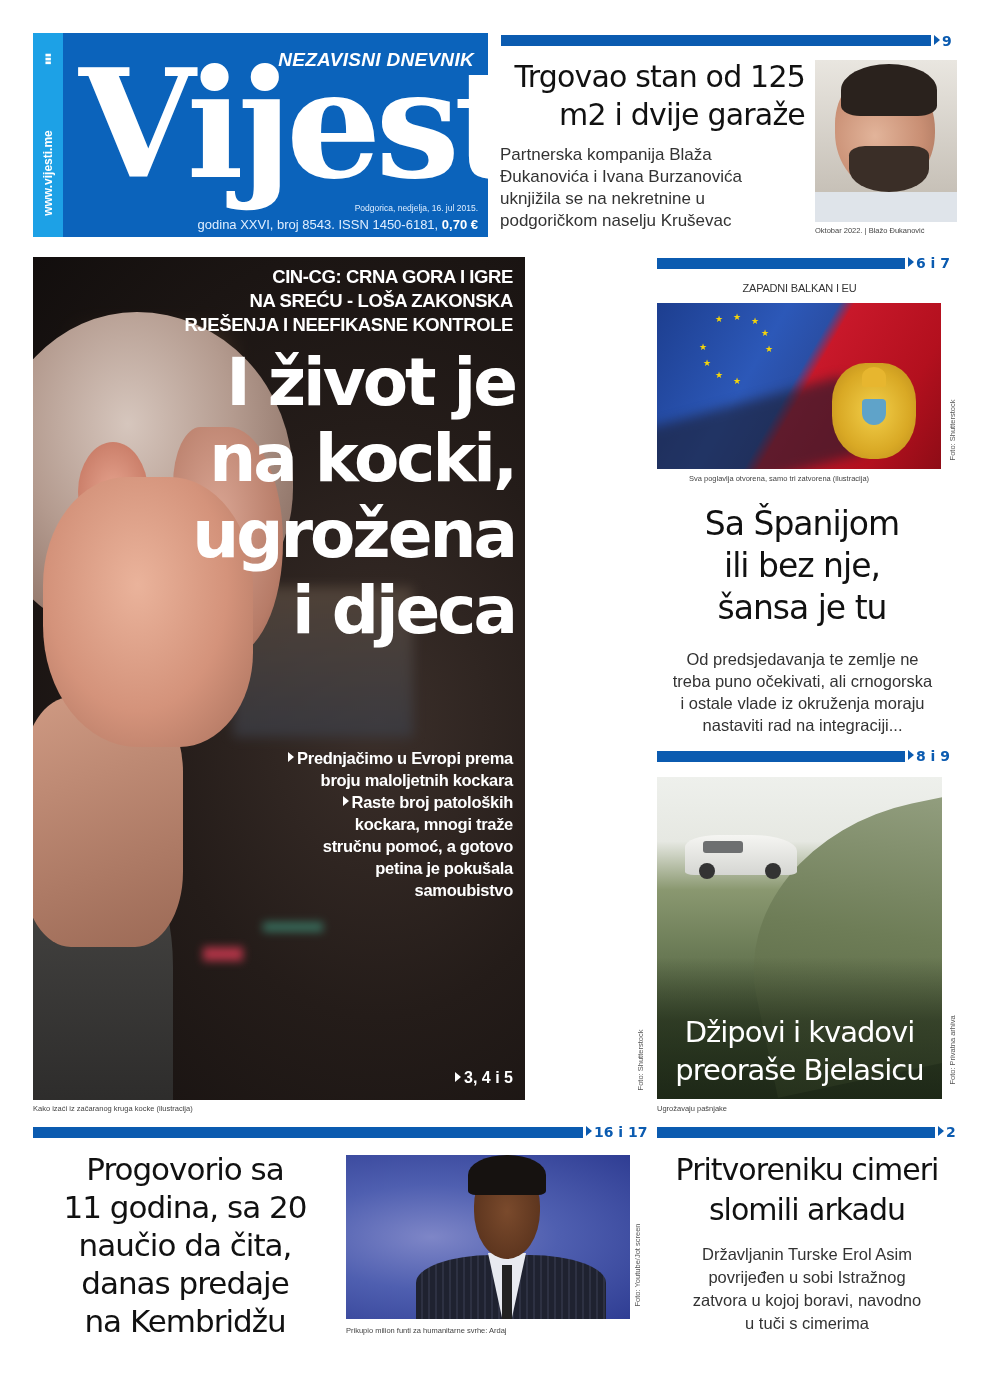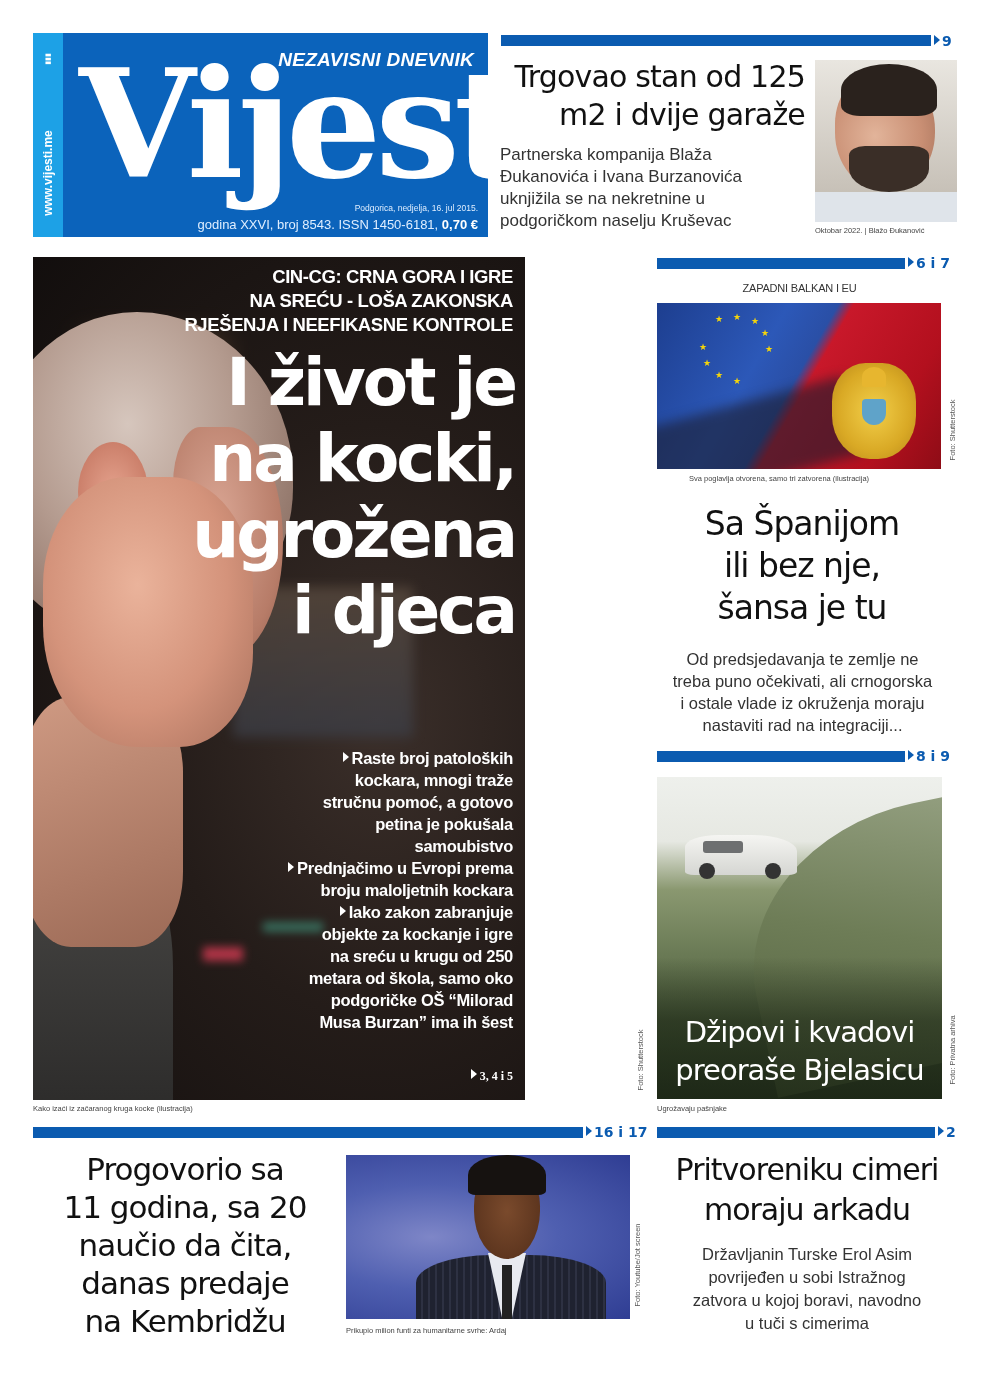--- a/index.html
+++ b/index.html
@@ -46,21 +46,21 @@
   .man-ear { position: absolute; left: 45px; top: 185px; width: 70px; height: 100px; border-radius: 50%; background: radial-gradient(ellipse at 50% 50%, #e4a28d 0%, #c87b66 80%); }
   .man-hand { position: absolute; left: 10px; top: 220px; width: 210px; height: 270px; border-radius: 40% 40% 35% 45%; background: radial-gradient(ellipse at 45% 40%, #eab39b 0%, #d4937b 55%, #a8705c 100%); }
   .man-arm { position: absolute; left: -10px; top: 440px; width: 160px; height: 250px; border-radius: 30%; background: linear-gradient(160deg, #cf9a83, #9c6a56); }
   .man-shirt { position: absolute; left: -30px; top: 560px; width: 170px; height: 300px; border-radius: 40% 50% 0 0; background: linear-gradient(180deg, #4b4a48, #2c2b2a); }
 
   .kicker { position: absolute; right: 12px; top: 8px; width: 330px; text-align: right; color: #ffffff; font-weight: bold; font-size: 18.5px; line-height: 24px; letter-spacing: -0.4px; }
   .main-headline { position: absolute; right: 10px; top: 88px; width: 380px; text-align: right; color: #ffffff; font-family: "DejaVu Sans", sans-serif; font-weight: bold; font-size: 66px; line-height: 76px; letter-spacing: -3px; }
   .bullets { position: absolute; right: 12px; top: 490px; width: 260px; text-align: right; color: #ffffff; font-weight: bold; font-size: 16.5px; line-height: 22px; letter-spacing: -0.3px; }
   .bullets .b { display: block; }
   .bullets .mk { display: inline-block; width: 0; height: 0; border-top: 5px solid transparent; border-bottom: 5px solid transparent; border-left: 6px solid #ffffff; margin-right: 3px; vertical-align: 2px; }
-  .main-pageref { position: absolute; right: 12px; top: 812px; color: #ffffff; font-weight: bold; font-size: 12px; font-family: Liberation Serif, serif; }
+  .main-pageref { position: absolute; right: 12px; top: 812px; color: #ffffff; font-weight: bold; font-size: 16px; }
   .main-pageref .mk { display: inline-block; width: 0; height: 0; border-top: 5px solid transparent; border-bottom: 5px solid transparent; border-left: 6px solid #ffffff; margin-right: 3px; vertical-align: 1px; }
   .main-credit { position: absolute; left: 640px; top: 1060px; transform: translate(-50%, -50%) rotate(-90deg); font-size: 7.5px; color: #555; white-space: nowrap; }
   .main-caption { left: 33px; top: 1104px; font-size: 7.5px; color: #444; }
 
   
   .eu-label { left: 657px; top: 282px; width: 285px; text-align: center; font-size: 11px; color: #333; letter-spacing: -0.2px; }
   .eu-photo { left: 657px; top: 303px; width: 284px; height: 166px; overflow: hidden; background: linear-gradient(120deg, #1d3e8f 0%, #2c58b8 35%, #2a4fa6 48%, #c8182a 52%, #b3101e 80%, #8e0c16 100%); }
   .eu-dark { position: absolute; left: -20px; top: 100px; width: 220px; height: 80px; background: #1b1d2e; transform: rotate(-15deg); filter: blur(6px); opacity: 0.6; }
   .eu-star { position: absolute; width: 8px; height: 8px; color: #f5d50a; font-size: 9px; line-height: 8px; }
   .eagle { position: absolute; left: 175px; top: 60px; width: 84px; height: 96px; border-radius: 40% 40% 45% 45%; background: radial-gradient(ellipse at 50% 50%, #f2cf4a 0%, #d9a925 60%, #b88719 100%); }
@@ -143,33 +143,27 @@
   <div class="man-hand"></div>
 
   <div class="kicker pre">CIN-CG: CRNA GORA I IGRE
 NA SREĆU - LOŠA ZAKONSKA
 RJEŠENJA I NEEFIKASNE KONTROLE</div>
   <div class="main-headline pre">I život je
 na kocki,
 ugrožena
 i djeca</div>
   <div class="bullets">
+    <span class="b pre"><span class="mk"></span><span>Prednjačimo u Evropi prema
+broju maloljetnih kockara</span></span>
     <span class="b pre"><span class="mk"></span><span>Raste broj patoloških
 kockara, mnogi traže
 stručnu pomoć, a gotovo
 petina je pokušala
 samoubistvo</span></span>
-    <span class="b pre"><span class="mk"></span><span>Prednjačimo u Evropi prema
-broju maloljetnih kockara</span></span>
-    <span class="b pre"><span class="mk"></span><span>Iako zakon zabranjuje
-objekte za kockanje i igre
-na sreću u krugu od 250
-metara od škola, samo oko
-podgoričke OŠ “Milorad
-Musa Burzan” ima ih šest</span></span>
   </div>
   <div class="main-pageref"><span class="mk"></span><span>3, 4 i 5</span></div>
 </div>
 <div class="main-credit">Foto: Shutterstock</div>
 <div class="abs main-caption">Kako izaći iz začaranog kruga kocke (ilustracija)</div>
 
 <div class="rule" style="left:657px; top:258px; width:248px;"></div>
 <div class="pageref" style="left:908px; top:256px;"><span class="tri"></span><span>6 i 7</span></div>
 <div class="abs eu-label">ZAPADNI BALKAN I EU</div>
 <div class="abs eu-photo">
@@ -227,17 +221,17 @@
   <div class="bl-tie"></div>
   <div class="bl-face"></div>
   <div class="bl-hair"></div>
 </div>
 <div class="bl-credit">Foto: Youtube/Jot screen</div>
 <div class="abs bl-caption">Prikupio milion funti za humanitarne svrhe: Ardaj</div>
 
 <div class="rule" style="left:657px; top:1127px; width:278px;"></div>
 <div class="pageref" style="left:938px; top:1125px;"><span class="tri"></span><span>2</span></div>
 <div class="abs br-headline pre">Pritvoreniku cimeri
-moraju arkadu</div>
+slomili arkadu</div>
 <div class="abs br-deck pre">Državljanin Turske Erol Asim
 povrijeđen u sobi Istražnog
 zatvora u kojoj boravi, navodno
 u tuči s cimerima</div>
 
 </body></html>

